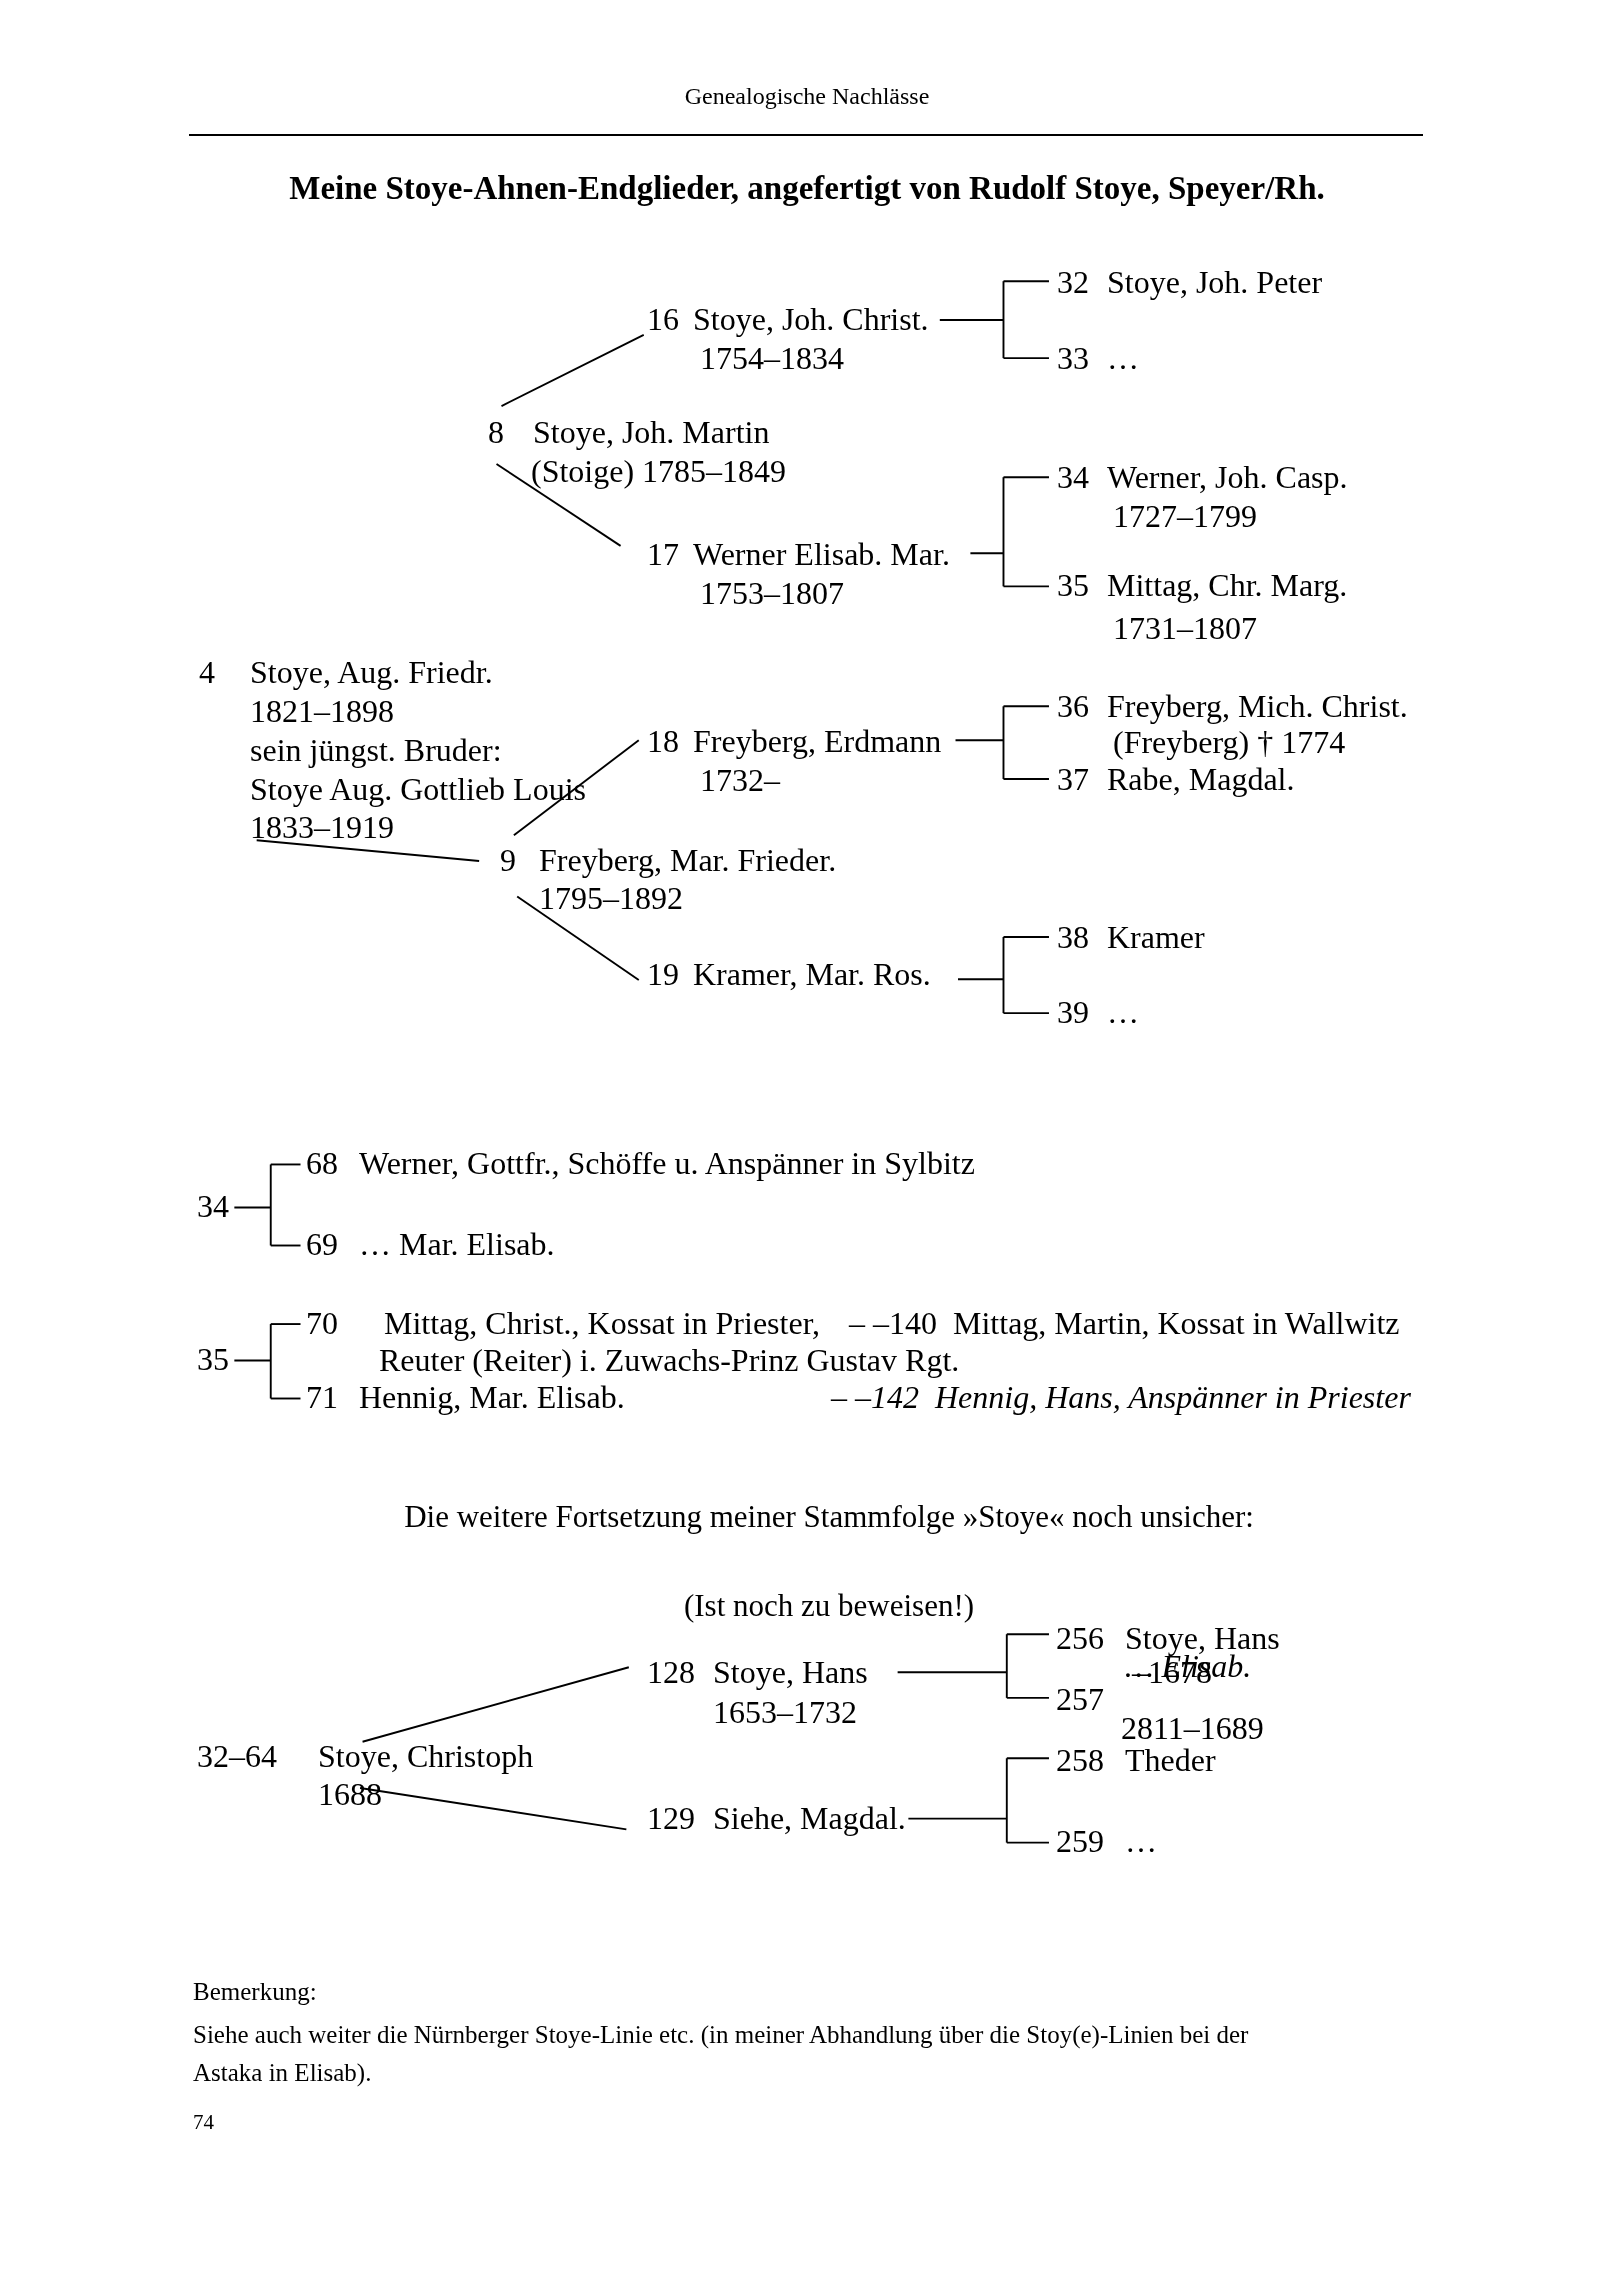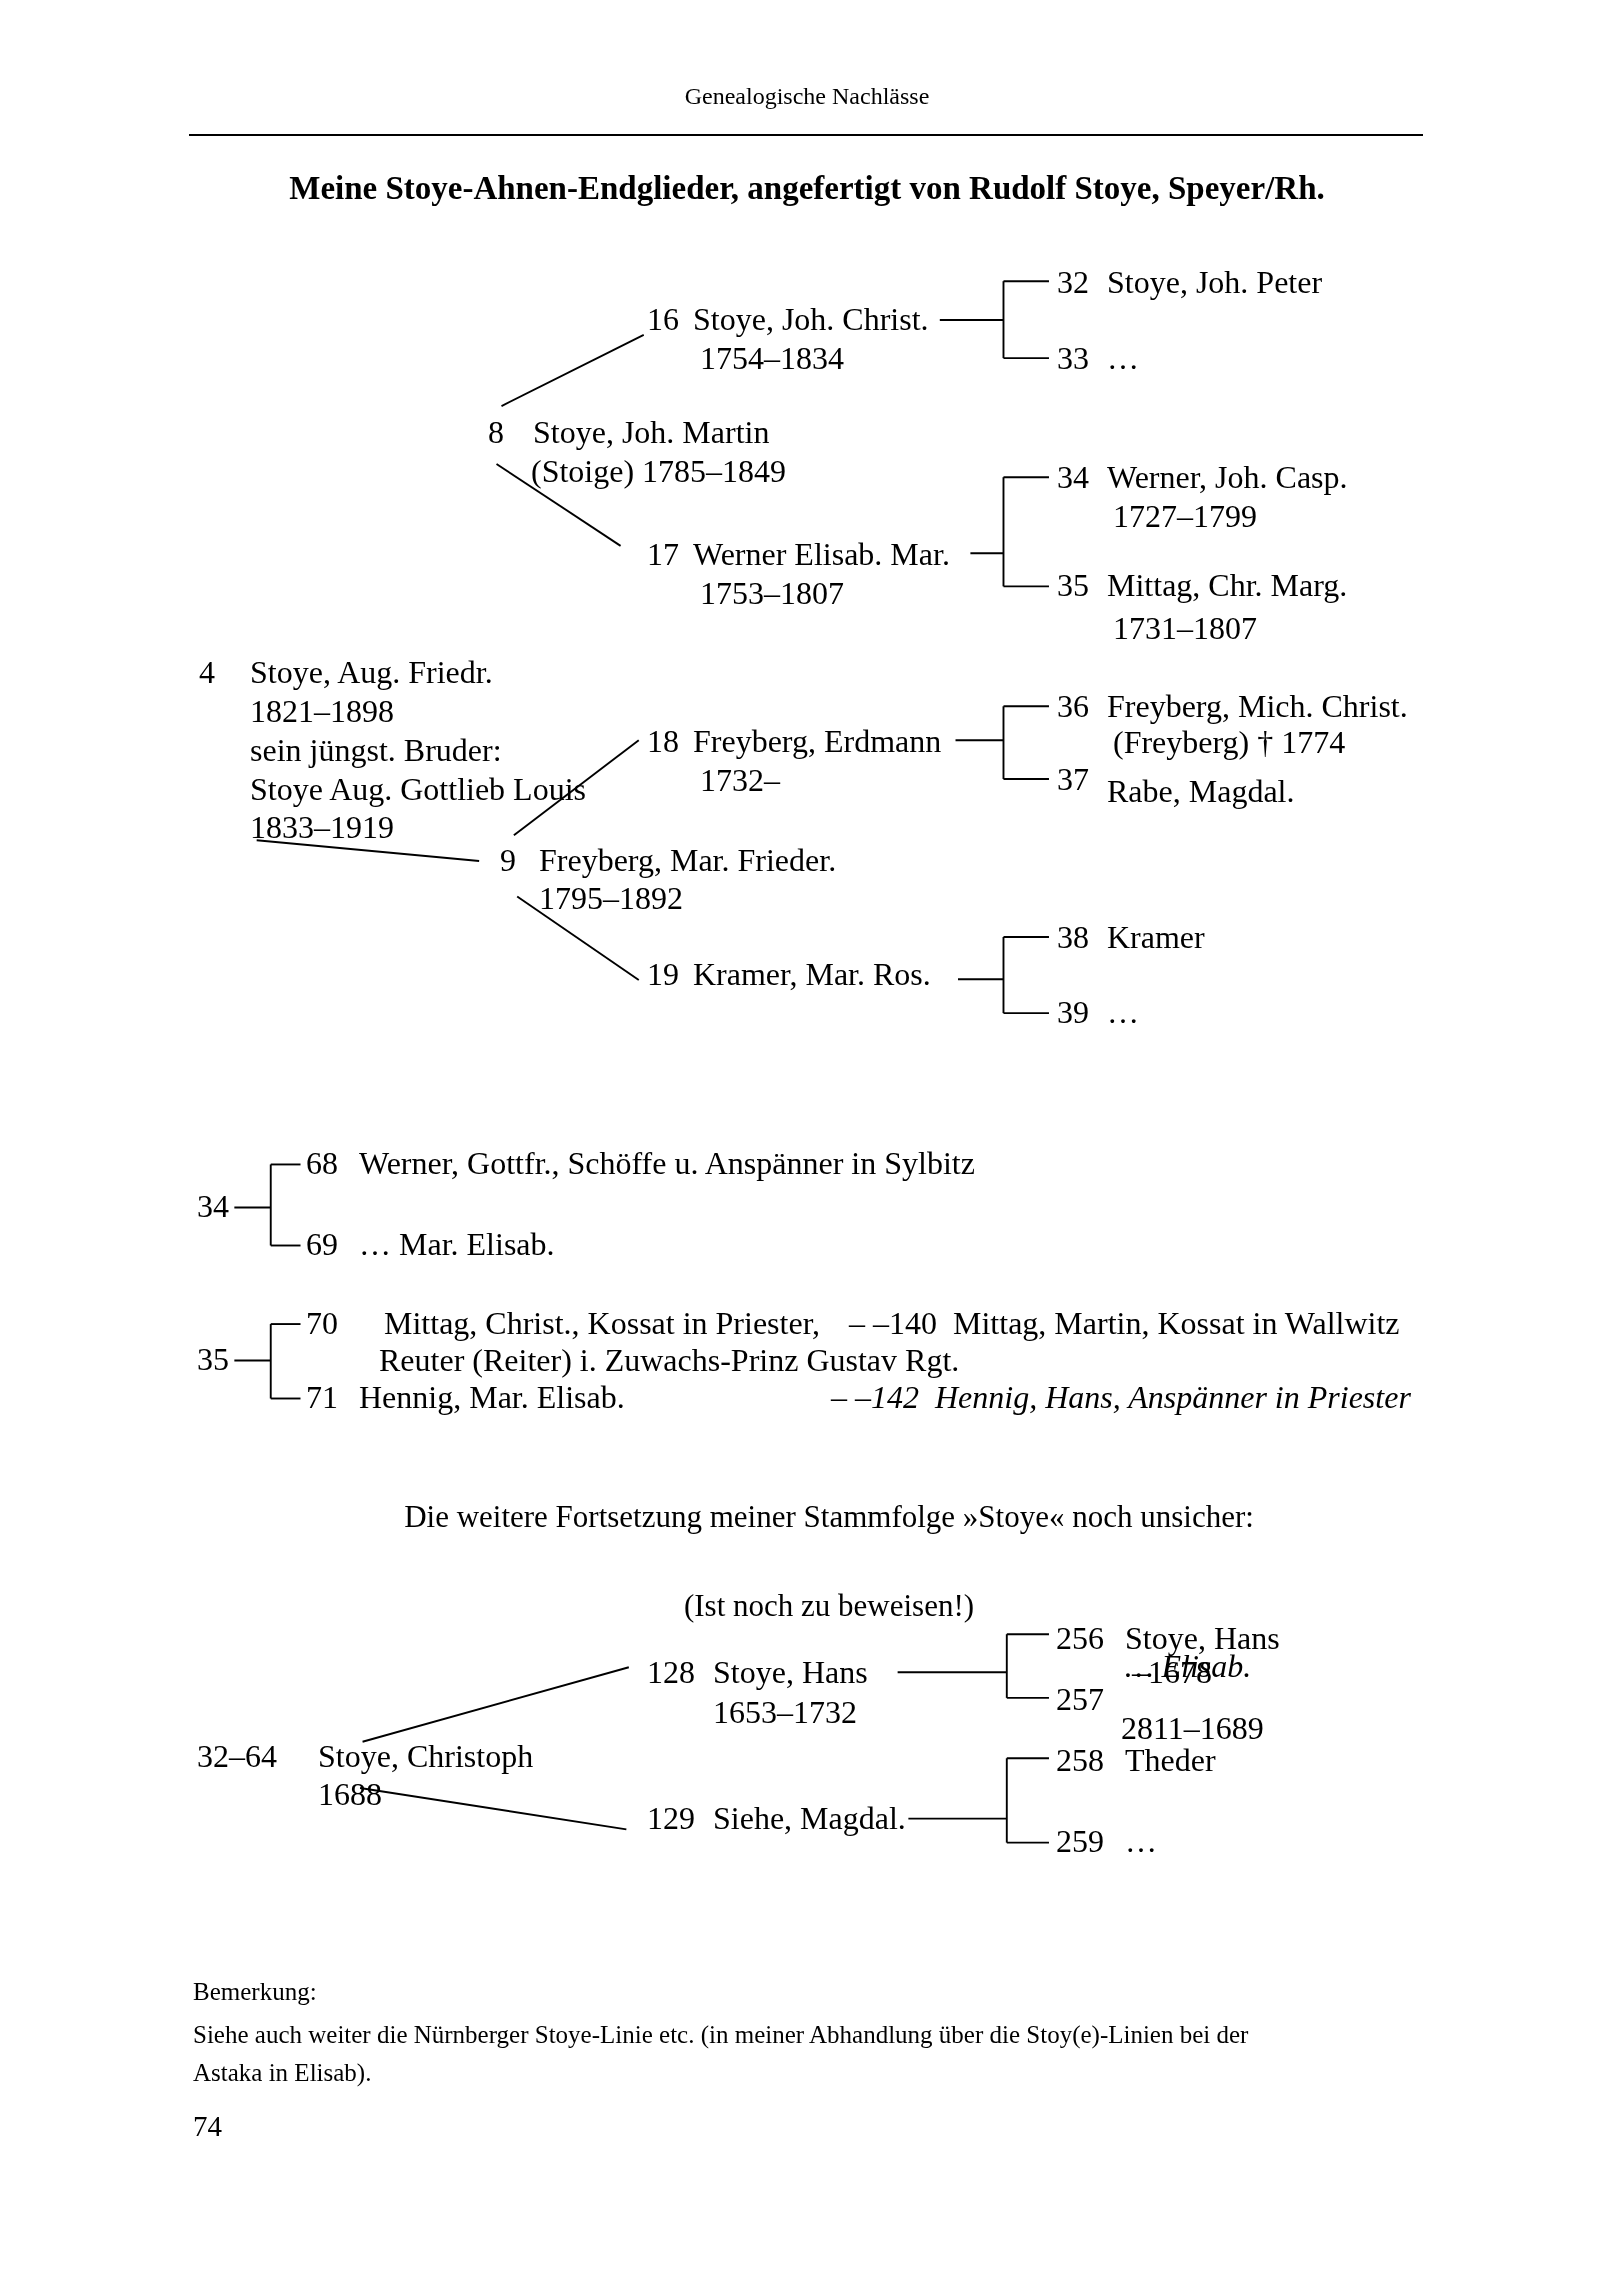--- a/index.html
+++ b/index.html
@@ -12,21 +12,21 @@
   .abs { position:absolute; line-height:1; white-space:pre; }
   .center { transform:translateX(-50%); }
   #journal-header { left:807px; top:84px; font-size:24px; }
   #header-rule { left:189px; top:134px; width:1234px; height:1.7px; background:#000; position:absolute; }
   #page-title { left:807px; top:172px; font-size:33px; font-weight:bold; }
   #subtitle-1 { left:829px; top:1501px; font-size:31px; }
   #subtitle-2 { left:829px; top:1546px; font-size:31px;margin-top:44px; }
   #remark-label { left:193px; top:1979px; font-size:25px; }
   #remark-line1 { left:193px; top:2022px; font-size:25px; }
   #remark-line2 { left:193px; top:2060px; font-size:25px; }
-  #page-number { left:193px; top:2112px; font-size:29px; }
+  #page-number { left:193px; top:2112px; font-size:21px; }
   .tspan { position:absolute; line-height:1; white-space:pre; font-size:32px; }
   #linework { position:absolute; left:0; top:0; }
 </style>
 </head>
 <body>
 
 <div class="abs center" id="journal-header">Genealogische Nachlässe</div>
 <div id="header-rule"></div>
 <div class="abs center" id="page-title">Meine Stoye-Ahnen-Endglieder, angefertigt von Rudolf Stoye, Speyer/Rh.</div>
 <div class="abs center" id="subtitle-1">Die weitere Fortsetzung meiner Stammfolge »Stoye« noch unsicher:</div>
@@ -108,21 +108,21 @@
     <div class="tspan" style="left: 1057px; top: 461px;">34</div>
     <div class="tspan" style="left: 1107px; top: 461px;">Werner, Joh. Casp.</div>
     <div class="tspan" style="left: 1113px; top: 500px;">1727–1799</div>
     <div class="tspan" style="left: 1057px; top: 569px;">35</div>
     <div class="tspan" style="left: 1107px; top: 569px;">Mittag, Chr. Marg.</div>
     <div class="tspan" style="left: 1113px; top: 612px;">1731–1807</div>
     <div class="tspan" style="left: 1057px; top: 690px;">36</div>
     <div class="tspan" style="left: 1107px; top: 690px;">Freyberg, Mich. Christ.</div>
     <div class="tspan" style="left: 1113px; top: 726px;">(Freyberg) † 1774</div>
     <div class="tspan" style="left: 1057px; top: 763px;">37</div>
-    <div class="tspan" style="left: 1107px; top: 763px; margin-top: 12px;">Rabe, Magdal.</div>
+    <div class="tspan" style="left: 1107px; top: 763px;">Rabe, Magdal.</div>
     <div class="tspan" style="left: 1057px; top: 921px;">38</div>
     <div class="tspan" style="left: 1107px; top: 921px;">Kramer</div>
     <div class="tspan" style="left: 1057px; top: 996px;">39</div>
     <div class="tspan" style="left: 1107px; top: 996px;">…</div>
   </div>
 <div id="tree2">
     <div class="tspan" style="left: 197px; top: 1190px;">34</div>
     <div class="tspan" style="left: 306px; top: 1147px;">68</div>
     <div class="tspan" style="left: 359px; top: 1147px;">Werner, Gottfr., Schöffe u. Anspänner in Sylbitz</div>
     <div class="tspan" style="left: 306px; top: 1228px;">69</div>

